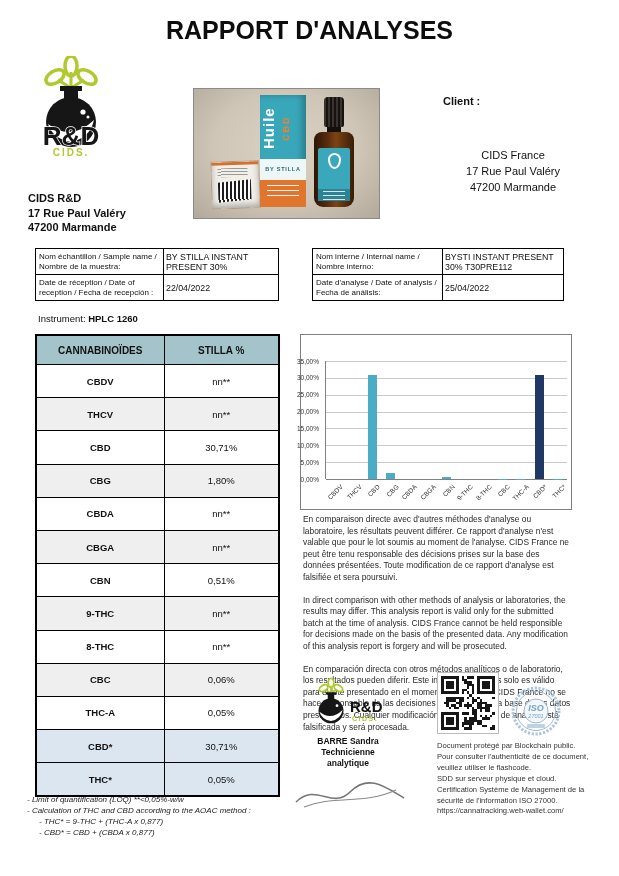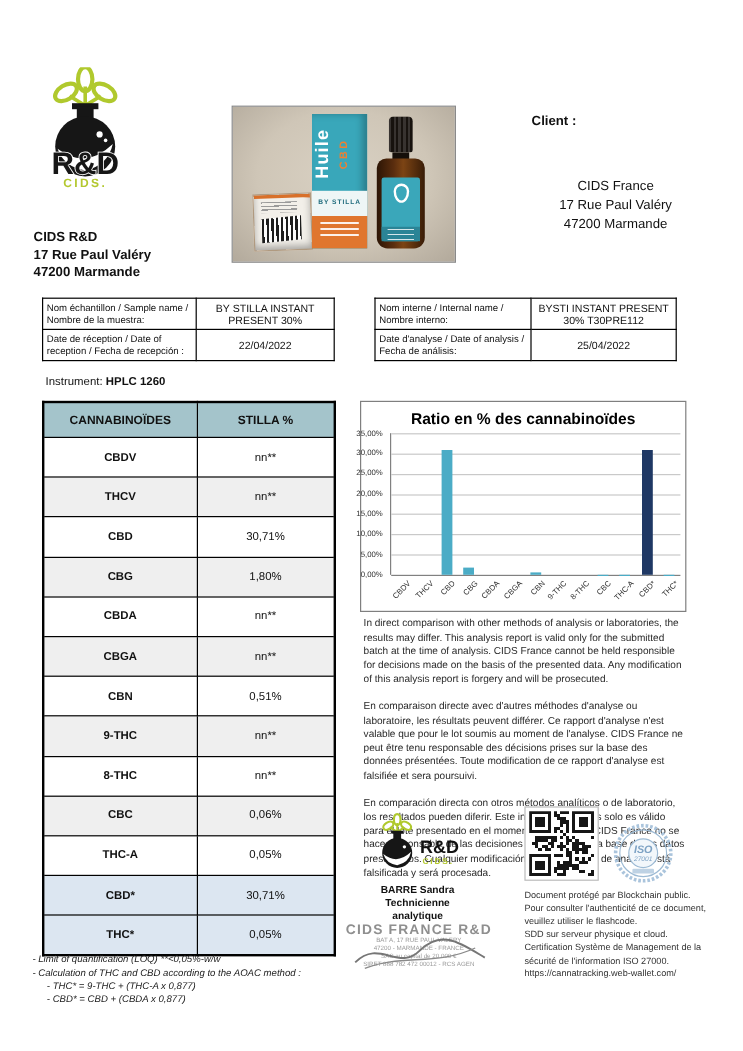--- a/index.html
+++ b/index.html
@@ -63,21 +63,21 @@
 
   
   .client-label { left:443px; top:95px; font-size:11px; font-weight:bold; }
   .client-address { left:443px; top:147px; width:140px; text-align:center;
     font-size:11px; line-height:16px; }
 
   
   .info-table { position:absolute; border-collapse:collapse; table-layout:fixed; }
   .info-table td { border:1px solid #000; vertical-align:middle; }
   .info-table td.lbl { font-size:8px; line-height:9.5px; padding:2px 3px; }
-  .info-table td.val { font-size:8.8px; line-height:10px; text-align:center; padding:1px 2px; }
+  .info-table td.val { font-size:8.8px; line-height:10px; padding:1px 2px; }
   #info-left  { left:35px;  top:248px; width:243px; }
   #info-right { left:312px; top:248px; width:251px; }
   .info-table tr { height:26px; }
 
   .instrument { left:38px; top:313px; font-size:9.5px; }
 
   
   #cann-table { position:absolute; left:35px; top:334px; width:243px;
     border-collapse:collapse; table-layout:fixed; border:2px solid #000; }
   #cann-table th { background:#a4c4cb; border:1px solid #000; font-size:10px;
@@ -130,20 +130,21 @@
     border:1px solid #bbb; padding:3px; box-sizing:border-box; }
   .iso { left:511px; top:686px; width:50px; height:50px;font-style:italic; }
   .blockchain { left:437px; top:741px; font-size:7.6px; line-height:10.9px;
     color:#333; white-space:nowrap; }
 </style>
 </head>
 <body>
 
 <div class="page">
 
+  <div class="abs title">RAPPORT D'ANALYSES</div>
 
   <div class="abs lab-logo">
     <svg width="82" height="102" viewBox="0 0 82 102">
       <g stroke="#b0c92d" stroke-width="3.5" fill="#ffffff">
         <ellipse cx="41" cy="10" rx="6" ry="10"></ellipse>
         <ellipse cx="25" cy="21" rx="10" ry="6" transform="rotate(-32 25 21)"></ellipse>
         <ellipse cx="57" cy="21" rx="10" ry="6" transform="rotate(32 57 21)"></ellipse>
       </g>
       <path d="M41 34 L41 16 M41 32 L28 24 M41 32 L54 24" stroke="#b0c92d" stroke-width="3" fill="none"></path>
       <rect x="30" y="30" width="22" height="5" fill="#161616"></rect>
@@ -302,21 +303,20 @@
   </table>
 
   <div class="abs footnotes" id="footnotes">
       <div>- Limit of quantification (LOQ) **&lt;0,05%-w/w</div>
       <div>- Calculation of THC  and CBD according to the AOAC method :</div>
       <div class="indent">- THC* = 9-THC + (THC-A x 0,877)</div>
       <div class="indent">- CBD* = CBD + (CBDA x 0,877)</div>
     </div>
 
   <div class="abs chart">
-    <div class="chart-title">Ratio en % des cannabinoïdes</div>
     <div class="plot" id="plot">
         <div class="gridline" style="top: 0px;"></div>
         <div class="ylabel" style="top: -3.5px;">35,00%</div>
         <div class="gridline" style="top: 16.8571px;"></div>
         <div class="ylabel" style="top: 13.3571px;">30,00%</div>
         <div class="gridline" style="top: 33.7143px;"></div>
         <div class="ylabel" style="top: 30.2143px;">25,00%</div>
         <div class="gridline" style="top: 50.5714px;"></div>
         <div class="ylabel" style="top: 47.0714px;">20,00%</div>
         <div class="gridline" style="top: 67.4286px;"></div>
@@ -344,22 +344,22 @@
         <div class="bar" style="left: 190.154px; height: 0.168571px; background: rgb(75, 172, 198);"></div>
         <div class="xlabel" style="left: 198.654px;">THC-A</div>
         <div class="bar" style="left: 208.692px; height: 103.537px; background: rgb(31, 56, 100);"></div>
         <div class="xlabel" style="left: 217.192px;">CBD*</div>
         <div class="bar" style="left: 227.231px; height: 0.168571px; background: rgb(75, 172, 198);"></div>
         <div class="xlabel" style="left: 235.731px;">THC*</div>
       </div>
   </div>
 
   <div class="abs disclaimers">
+    <p>En comparaison directe avec d'autres méthodes d'analyse ou laboratoire, les résultats peuvent différer. Ce rapport d'analyse n'est valable que pour le lot soumis au moment de l'analyse. CIDS France ne peut être tenu responsable des décisions prises sur la base des données présentées. Toute modification de ce rapport d'analyse est falsifiée et sera poursuivi.</p>
     <p>In direct comparison with other methods of analysis or laboratories, the results may differ. This analysis report is valid only for the submitted batch at the time of analysis. CIDS France cannot be held responsible for decisions made on the basis of the presented data. Any modification of this analysis report is forgery and will be prosecuted.</p>
-    <p>En comparaison directe avec d'autres méthodes d'analyse ou laboratoire, les résultats peuvent différer. Ce rapport d'analyse n'est valable que pour le lot soumis au moment de l'analyse. CIDS France ne peut être tenu responsable des décisions prises sur la base des données présentées. Toute modification de ce rapport d'analyse est falsifiée et sera poursuivi.</p>
     <p>En comparación directa con otros métodos analíticos o de laboratorio, los resultados pueden diferir. Este informe de análisis solo es válido para el lote presentado en el momento del análisis. CIDS France no se hace responsable de las decisiones tomadas sobre la base de los datos presentados. Cualquier modificación de este informe de análisis está falsificada y será procesada.</p>
   </div>
 
   <div class="abs sig-logo">
     <svg width="38" height="52" viewBox="0 0 82 102">
       <g stroke="#b0c92d" stroke-width="4" fill="#ffffff">
         <ellipse cx="41" cy="10" rx="6" ry="10"></ellipse>
         <ellipse cx="25" cy="21" rx="10" ry="6" transform="rotate(-32 25 21)"></ellipse>
         <ellipse cx="57" cy="21" rx="10" ry="6" transform="rotate(32 57 21)"></ellipse>
       </g>
@@ -370,29 +370,20 @@
       <path d="M16 72 Q 41 92 66 68 Q 62 88 41 92 Q 21 89 16 72" fill="#ffffff"></path>
       <circle cx="54" cy="59" r="3" fill="#ffffff"></circle>
     </svg>
     <span class="sig-rd">R&amp;D</span>
     <span class="sig-cids">CIDS.</span>
   </div>
   <div class="abs sig-name">
     <div>BARRE Sandra</div>
     <div>Technicienne</div>
     <div>analytique</div>
-  </div>
-  <div class="abs stamp">
-    <div class="stamp-title">CIDS FRANCE R&amp;D</div>
-    <div id="stamp-lines">
-        <div class="stamp-line">BAT A, 17 RUE PAUL VALERY</div>
-        <div class="stamp-line">47200 - MARMANDE - FRANCE</div>
-        <div class="stamp-line">SAS au capital de 20 000 €</div>
-        <div class="stamp-line">SIRET 888 782 472 00012 - RCS AGEN</div>
-      </div>
   </div>
   <svg class="stamp-sig" viewBox="0 0 122 40">
     <path d="M8 26 C 28 6, 44 34, 62 16 S 96 10, 116 22" fill="none" stroke="#767676" stroke-width="1.6"></path>
     <path d="M16 31 C 46 19, 76 29, 108 14" fill="none" stroke="#8a8a8a" stroke-width="1.1"></path>
   </svg>
 
   <div class="abs qr">
     <svg id="qr-svg" width="54" height="54" viewBox="0 0 21 21" shape-rendering="crispEdges">
         <rect x="0" y="0" width="1" height="1" fill="#161616"></rect>
         <rect x="1" y="0" width="1" height="1" fill="#161616"></rect>

